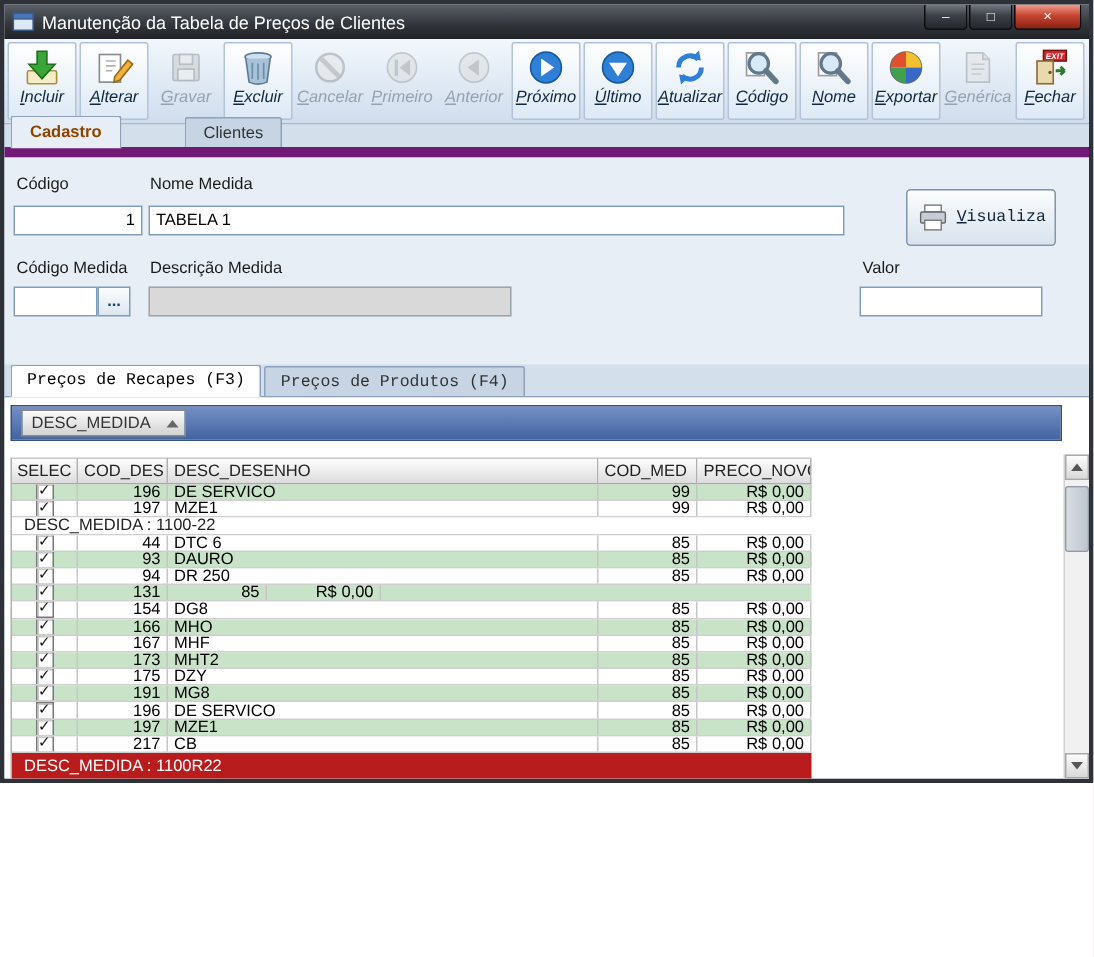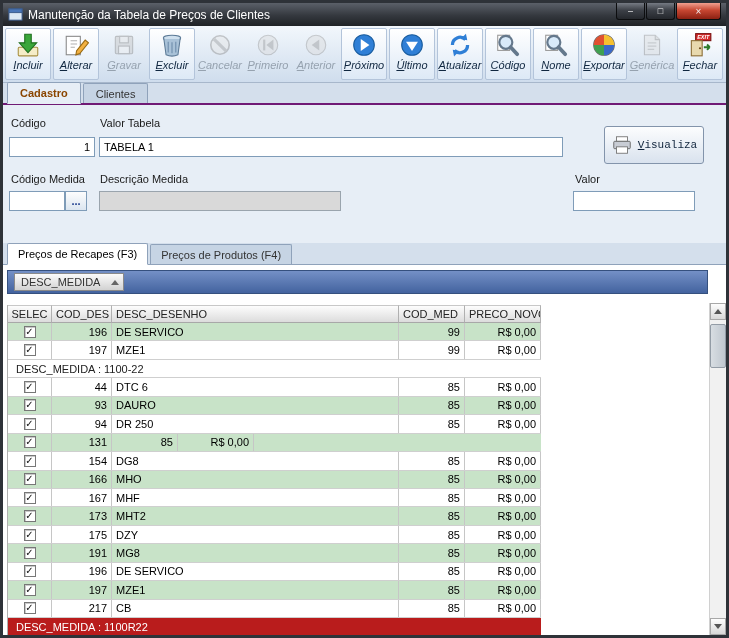--- a/index.html
+++ b/index.html
@@ -3,21 +3,21 @@
 <meta charset="utf-8">
 <style>
   * { box-sizing: border-box; }
   html,body { margin:0; padding:0; }
   body {
     width:729px; height:638px; overflow:hidden;
     font-family:"Liberation Sans","DejaVu Sans",sans-serif;
     font-size:11px; color:#1a1a1a;
   }
   .window {
-    position:relative; width:729px; height:638px;
+    position:relative; width:729px; height:522px;
     border:3px solid #2e3238; background:#dce6f1;
   }
   
   .titlebar {
     position:absolute; top:0; left:0; right:0; height:23px;
     background:linear-gradient(#5b6069,#34383e 55%,#1f2226);
     display:flex; align-items:center; padding-left:5px; gap:5px;
     color:#fff;
   }
   .titlebar .title { font-size:12px; white-space:nowrap; }
@@ -44,22 +44,23 @@
     cursor:default; overflow:visible;
   }
   .tb-icon { height:29px; display:flex; align-items:center; justify-content:center; margin-top:1px; }
   .tb-label { font-size:11px; color:#102740; white-space:nowrap; line-height:13px; }
   .tb-btn.disabled { border-color:transparent; background:transparent; }
   .tb-btn.disabled .tb-label { color:#96a2af; }
   .tb-btn.disabled .tb-icon svg { filter:grayscale(1) opacity(.45); }
   
   .maintabs {
     position:absolute; top:80px; left:0; right:0; height:22px;
-    border-bottom:2px solid #701a75; display:flex; align-items:flex-end; padding-left:4px;
+    border-bottom:7px solid #701a75; display:flex; align-items:flex-end; padding-left:4px;
     background:#d4dfec;
+    gap:40px;
   }
   .mtab {
     height:20px; padding:0 12px; display:flex; align-items:center;
     border:1px solid #8fa2ba; border-bottom:none; border-radius:2px 2px 0 0;
     background:#c6d4e4; color:#333; margin-right:2px;
   }
   .mtab.active { background:#e7eef6; height:22px; margin-bottom:-1px; border-bottom:1px solid #e7eef6; color:#8a4500; font-weight:bold; }
   
   .formpanel { position:absolute; top:102px; left:0; right:0; height:138px; background:#e7eef6; }
   .flabel { position:absolute; font-size:11px; color:#1a1a1a; white-space:nowrap; }
@@ -79,20 +80,21 @@
     border:1px solid #8394ab; border-radius:3px;
     background:linear-gradient(#fcfdfe,#d9e2ee);
     display:flex; align-items:center; justify-content:center; gap:5px;
     font-size:11px; color:#10243c; cursor:default;font-family:Liberation Mono, monospace;
   }
   
   .gridtabs {
     position:absolute; top:240px; left:0; right:0; height:22px;
     border-bottom:1px solid #8fa2ba; display:flex; align-items:flex-end; padding-left:4px;
     background:#d4dfec;
+    font-family:Liberation Mono, monospace;
   }
   .gtab {
     height:20px; padding:0 10px; display:flex; align-items:center;
     border:1px solid #8fa2ba; border-bottom:none; border-radius:2px 2px 0 0;
     background:#c6d4e4; color:#333; margin-right:2px; white-space:nowrap;
   }
   .gtab.active { background:#ffffff; height:22px; margin-bottom:-1px; border-bottom:1px solid #fff; color:#000; }
   
   .gridpanel { position:absolute; top:262px; left:0; right:0; bottom:0; background:#ffffff; }
   .groupband {
@@ -346,21 +348,21 @@
     </div>
   </div>
 
   <div class="maintabs">
     <div class="mtab active">Cadastro</div>
     <div class="mtab">Clientes</div>
   </div>
 
   <div class="formpanel">
     <span class="flabel" style="left:8px; top:12px;">Código</span>
-    <span class="flabel" style="left:97px; top:12px;">Valor Tabela</span>
+    <span class="flabel" style="left:97px; top:12px;">Nome Medida</span>
     <input class="finput" style="left: 6px; top: 32px; width: 86px; text-align: right;" value="1">
     <input class="finput" style="left: 96px; top: 32px; width: 464px;" value="TABELA 1">
     <button class="visualiza-btn">
       <span style="display:flex;">
           <svg viewBox="0 0 24 24" width="22" height="22">
             <rect x="6" y="3" width="12" height="5" fill="#fff" stroke="#777"></rect>
             <rect x="3" y="8" width="18" height="8" rx="1" fill="#c8ccd4" stroke="#666"></rect>
             <rect x="6" y="14" width="12" height="7" fill="#fff" stroke="#777"></rect>
           </svg>
         </span>

